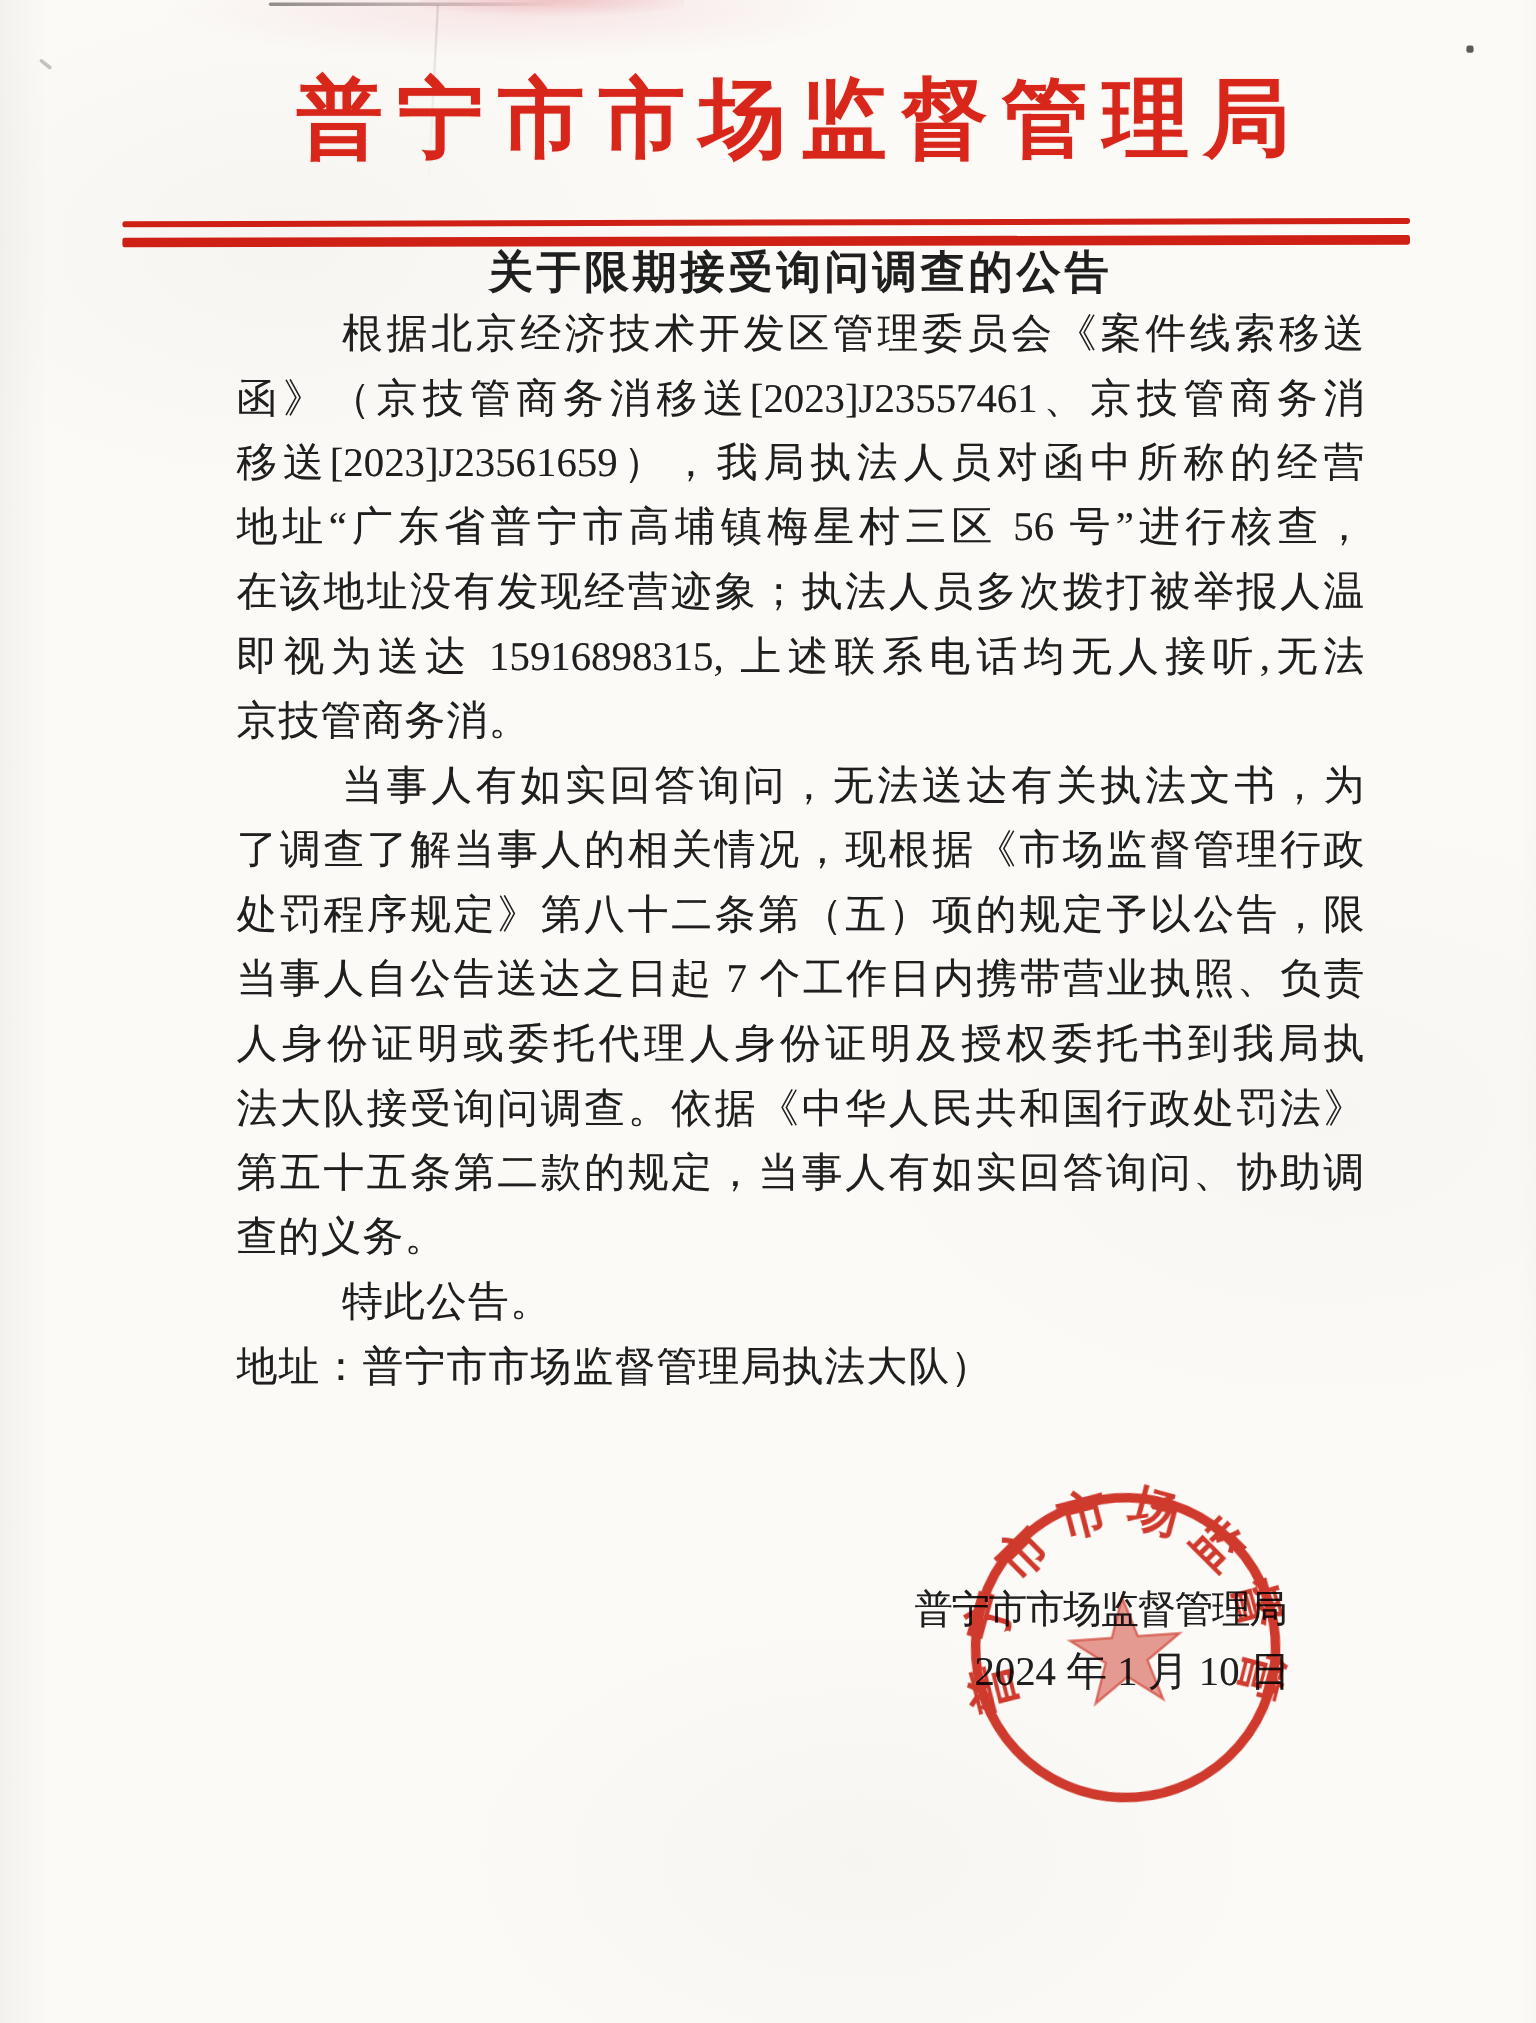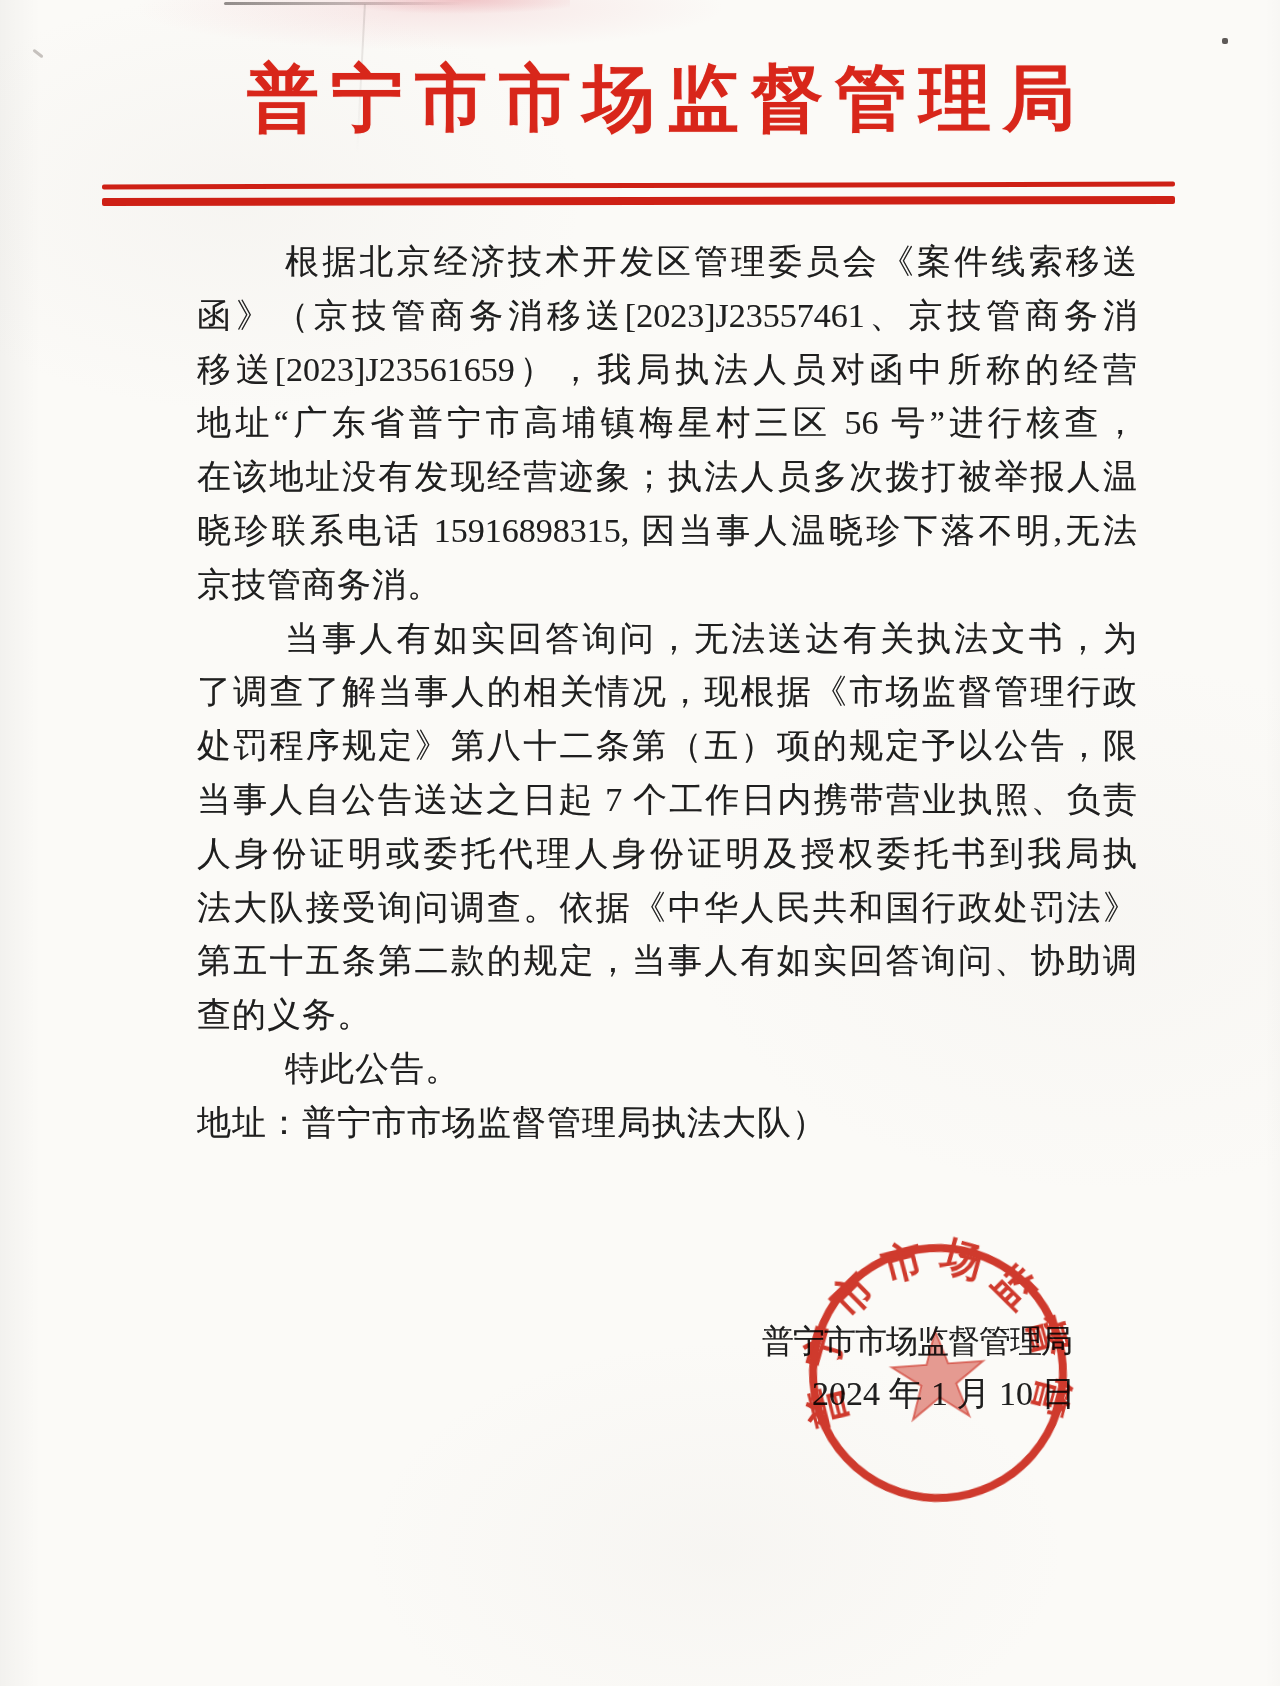--- a/index.html
+++ b/index.html
@@ -45,21 +45,21 @@
   .rule.thin{top:183px;height:5px;transform:rotate(-0.15deg);}
   .rule.thick{top:197px;height:8px;transform:rotate(-0.12deg);}
   
   .doct{
     position:absolute;left:197px;top:206px;width:940px;margin:0;
     text-align:center;font-size:37px;line-height:1.15;font-weight:700;
     letter-spacing:3px;color:var(--ink,#1f1f1f);
     font-family:"Liberation Sans","DejaVu Sans",sans-serif;
   }
   
-  .bodycol{position:absolute;left:197px;top:235px;width:940px;}
+  .bodycol{position:absolute;left:197px;top:252px;width:940px;}
   .bline{
     height:53.8px;line-height:53.8px;font-size:34px;
     letter-spacing:1px;white-space:normal;
     text-shadow:0 0 .5px rgba(30,30,30,.35);
   }
   .bline.indent{text-indent:88px;}
   .bline.jst{text-align:justify;text-align-last:justify;letter-spacing:0;}
   
   .sig{position:absolute;font-size:34px;line-height:1.2;white-space:nowrap;
     text-shadow:0 0 .5px rgba(30,30,30,.35);}
@@ -85,28 +85,29 @@
   <div class="a-topline"></div>
   <div class="a-pink"></div>
   <div class="a-crease"></div>
   <div class="a-speck"></div>
   <div class="a-slash"></div>
 
   <h1 class="agency">普宁市市场监督管理局</h1>
   <div class="rule thin"></div>
   <div class="rule thick"></div>
 
+  <h2 class="doct">关于限期接受询问调查的公告</h2>
 
   <div class="bodycol">
       <div class="bline indent jst">根据北京经济技术开发区管理委员会《案件线索移送</div>
       <div class="bline jst">函》（京技管商务消移送[2023]J23557461、京技管商务消</div>
       <div class="bline jst">移送[2023]J23561659），我局执法人员对函中所称的经营</div>
       <div class="bline jst">地址“广东省普宁市高埔镇梅星村三区 56 号”进行核查，</div>
       <div class="bline jst">在该地址没有发现经营迹象；执法人员多次拨打被举报人温</div>
-      <div class="bline jst">晓珍联系电话 15916898315, 因当事人温晓珍下落不明,无法</div>
+      <div class="bline jst">即视为送达 15916898315, 上述联系电话均无人接听,无法</div>
       <div class="bline">京技管商务消。</div>
       <div class="bline indent jst">当事人有如实回答询问，无法送达有关执法文书，为</div>
       <div class="bline jst">了调查了解当事人的相关情况，现根据《市场监督管理行政</div>
       <div class="bline jst">处罚程序规定》第八十二条第（五）项的规定予以公告，限</div>
       <div class="bline jst">当事人自公告送达之日起 7 个工作日内携带营业执照、负责</div>
       <div class="bline jst">人身份证明或委托代理人身份证明及授权委托书到我局执</div>
       <div class="bline jst">法大队接受询问调查。依据《中华人民共和国行政处罚法》</div>
       <div class="bline jst">第五十五条第二款的规定，当事人有如实回答询问、协助调</div>
       <div class="bline">查的义务。</div>
       <div class="bline indent">特此公告。</div>

